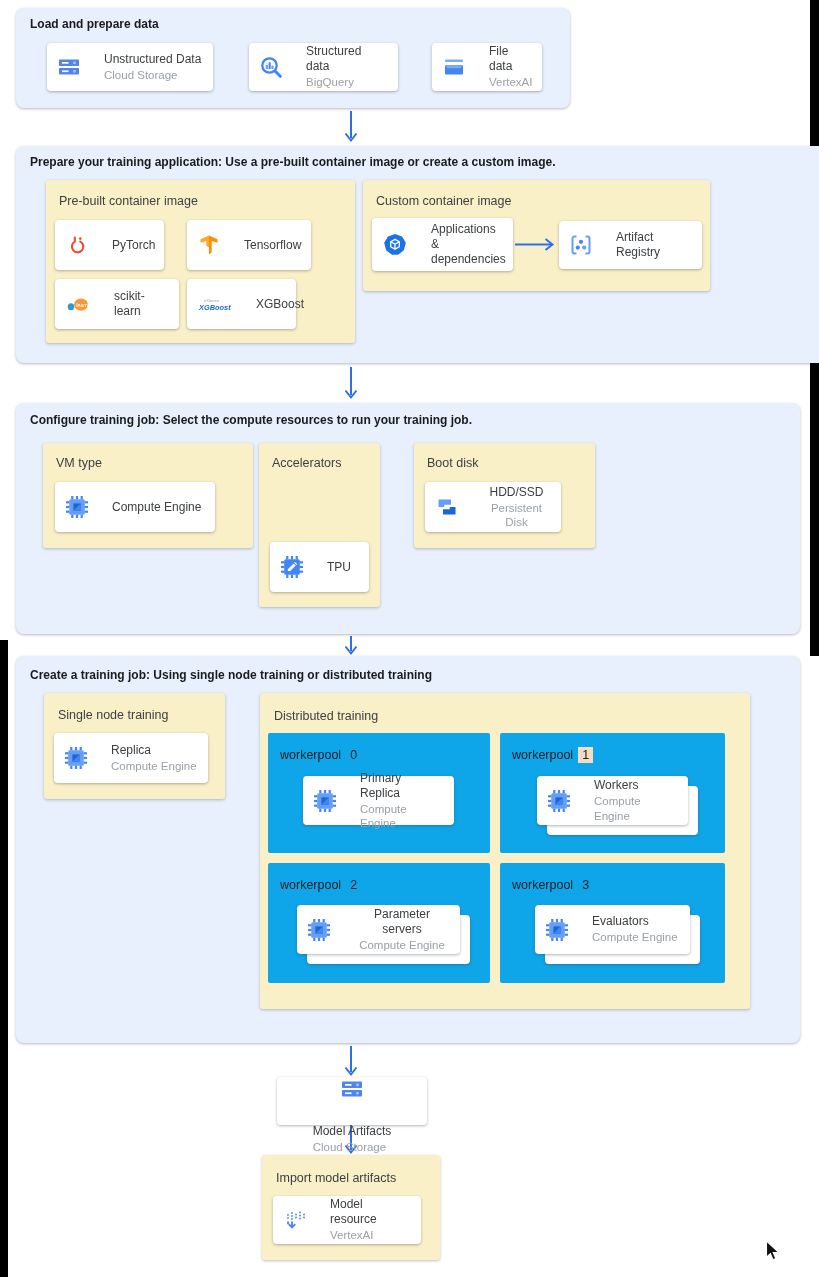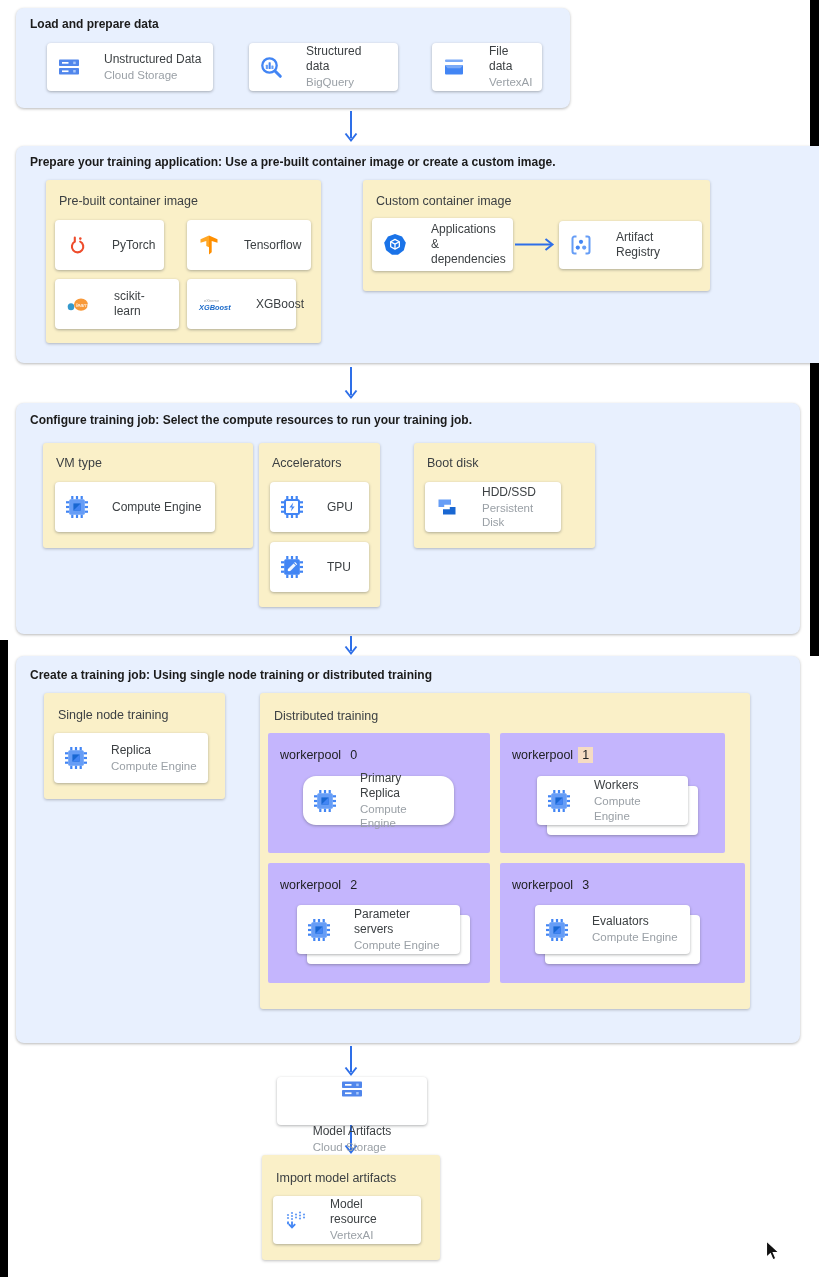--- a/index.html
+++ b/index.html
@@ -4,21 +4,21 @@
 <style>
   html,body{margin:0;padding:0;background:#fff;}
   #stage{position:relative;width:819px;height:1277px;background:#fff;overflow:hidden;
          font-family:"Liberation Sans",sans-serif;}
   .blackbar{position:absolute;background:#000;}
   .section{position:absolute;background:#E8F0FE;border-radius:8px;
            box-shadow:0 1px 3px rgba(0,0,0,.28);}
   .sec-title{position:absolute;font-size:12px;font-weight:bold;color:#1b1b1b;white-space:nowrap;}
   .group{position:absolute;background:#FAF0C8;border-radius:3px;box-shadow:0 1px 3px rgba(0,0,0,.25);}
   .group-label{position:absolute;font-size:12.5px;color:#3C4043;white-space:nowrap;}
-  .pool{position:absolute;background:#c4b5fd;border-radius:2px;text-decoration:underline;}
+  .pool{position:absolute;background:#0ea5e9;border-radius:2px;text-decoration:underline;}
   .pool-label{position:absolute;font-size:12.5px;color:#202124;white-space:nowrap;}
   .pool-label .num{margin-left:5px;padding:1px 4px;}
   .pool-label .num.hl{background:#F5DCC3;}
   .card{position:absolute;background:#fff;border-radius:4px;
         box-shadow:0 1px 3px rgba(60,64,67,.4);
         display:flex;align-items:center;padding:0 10px;gap:23px;box-sizing:border-box;z-index:2;}
   .card.back{z-index:1;}
   .card .ic{flex:0 0 auto;display:block;}
   .card .txt{line-height:1.25;}
   .card .t{font-size:12px;color:#3C4043;}
@@ -203,21 +203,21 @@
   </div>
 
   <svg class="arrow" style="left:343px;top:111px;" width="16" height="31">
     <line x1="8" y1="0" x2="8" y2="27" stroke="#2E6FE8" stroke-width="2"></line>
     <path d="M2.5 22.5 L8 29.5 L13.5 22.5" fill="none" stroke="#2E6FE8" stroke-width="2"></path>
   </svg>
 
   <div class="section" style="left:16px;top:146px;width:784px;height:217px;padding-left:48px;">
     <div class="sec-title" style="left:14px;top:9px;">Prepare your training application: Use a pre-built container image or create a custom image.</div>
 
-    <div class="group" style="left:30px;top:34px;width:275px;height:163px;">
+    <div class="group" style="left:30px;top:34px;width:309px;height:163px;">
       <div class="group-label" style="left:13px;top:14px;">Pre-built container image</div>
       <div class="card" style="left:9px;top:40px;width:109px;height:50px;">
         <svg class="ic" width="24" height="24">
             <use href="#ic-pytorch"></use>
           </svg>
         <div class="txt">
             <div class="t">PyTorch</div>
           </div>
       </div>
       <div class="card" style="left:141px;top:40px;width:124px;height:50px;">
@@ -286,41 +286,33 @@
             <use href="#ic-ce"></use>
           </svg>
         <div class="txt">
             <div class="t">Compute Engine</div>
           </div>
       </div>
     </div>
 
     <div class="group" style="left:243px;top:40px;width:121px;height:164px;">
       <div class="group-label" style="left:13px;top:13px;">Accelerators</div>
-      <div class="card" style="left:11px;top:39px;width:99px;height:50px;">
-        <svg class="ic" width="24" height="24">
-            <use href="#ic-gpu"></use>
-          </svg>
-        <div class="txt">
-            <div class="t">GPU</div>
-          </div>
-      </div>
       <div class="card" style="left:11px;top:99px;width:99px;height:50px;">
         <svg class="ic" width="24" height="24">
             <use href="#ic-tpu"></use>
           </svg>
         <div class="txt">
             <div class="t">TPU</div>
           </div>
       </div>
     </div>
 
     <div class="group" style="left:398px;top:40px;width:157px;height:105px;padding-left:24px;">
       <div class="group-label" style="left:13px;top:13px;">Boot disk</div>
-      <div class="card" style="left:11px;top:39px;width:136px;height:50px;">
+      <div class="card" style="left:11px;top:39px;width:136px;height:50px;text-align:center;">
         <svg class="ic" width="24" height="24">
             <use href="#ic-disk"></use>
           </svg>
         <div class="txt">
             <div class="t">HDD/SSD</div>
           <div class="s">Persistent Disk</div>
           </div>
       </div>
     </div>
   </div>
@@ -346,21 +338,21 @@
       </div>
     </div>
 
     <div class="group" style="left:244px;top:37px;width:490px;height:316px;">
       <div class="group-label" style="left:14px;top:16px;">Distributed training</div>
 
       <div class="pool" style="left:8px;top:40px;width:222px;height:120px;">
         <div class="pool-label" style="left:12px;top:15px;">
           <span>workerpool</span><span class="num">0</span>
         </div>
-        <div class="card" style="left:35px;top:43px;width:151px;height:49px;border-radius:13px;">
+        <div class="card" style="left:35px;top:43px;width:151px;height:49px;">
           <svg class="ic" width="24" height="24">
               <use href="#ic-ce"></use>
             </svg>
           <div class="txt">
               <div class="t">Primary Replica</div>
             <div class="s">Compute Engine</div>
             </div>
         </div>
       </div>
 
@@ -378,32 +370,32 @@
             <div class="s">Compute Engine</div>
             </div>
         </div>
       </div>
 
       <div class="pool" style="left:8px;top:170px;width:222px;height:120px;">
         <div class="pool-label" style="left:12px;top:15px;">
           <span>workerpool</span><span class="num">2</span>
         </div>
         <div class="card back" style="left:39px;top:52px;width:163px;height:49px;"></div>
-        <div class="card" style="left:29px;top:42px;width:163px;height:49px;">
+        <div class="card" style="left:29px;top:42px;width:163px;height:49px;text-align:center;">
           <svg class="ic" width="24" height="24">
               <use href="#ic-ce"></use>
             </svg>
           <div class="txt">
               <div class="t">Parameter servers</div>
             <div class="s">Compute Engine</div>
             </div>
         </div>
       </div>
 
-      <div class="pool" style="left:240px;top:170px;width:245px;height:120px;">
+      <div class="pool" style="left:240px;top:170px;width:225px;height:120px;">
         <div class="pool-label" style="left:12px;top:15px;">
           <span>workerpool</span><span class="num">3</span>
         </div>
         <div class="card back" style="left:45px;top:52px;width:155px;height:49px;"></div>
         <div class="card" style="left:35px;top:42px;width:155px;height:49px;">
           <svg class="ic" width="24" height="24">
               <use href="#ic-ce"></use>
             </svg>
           <div class="txt">
               <div class="t">Evaluators</div>

